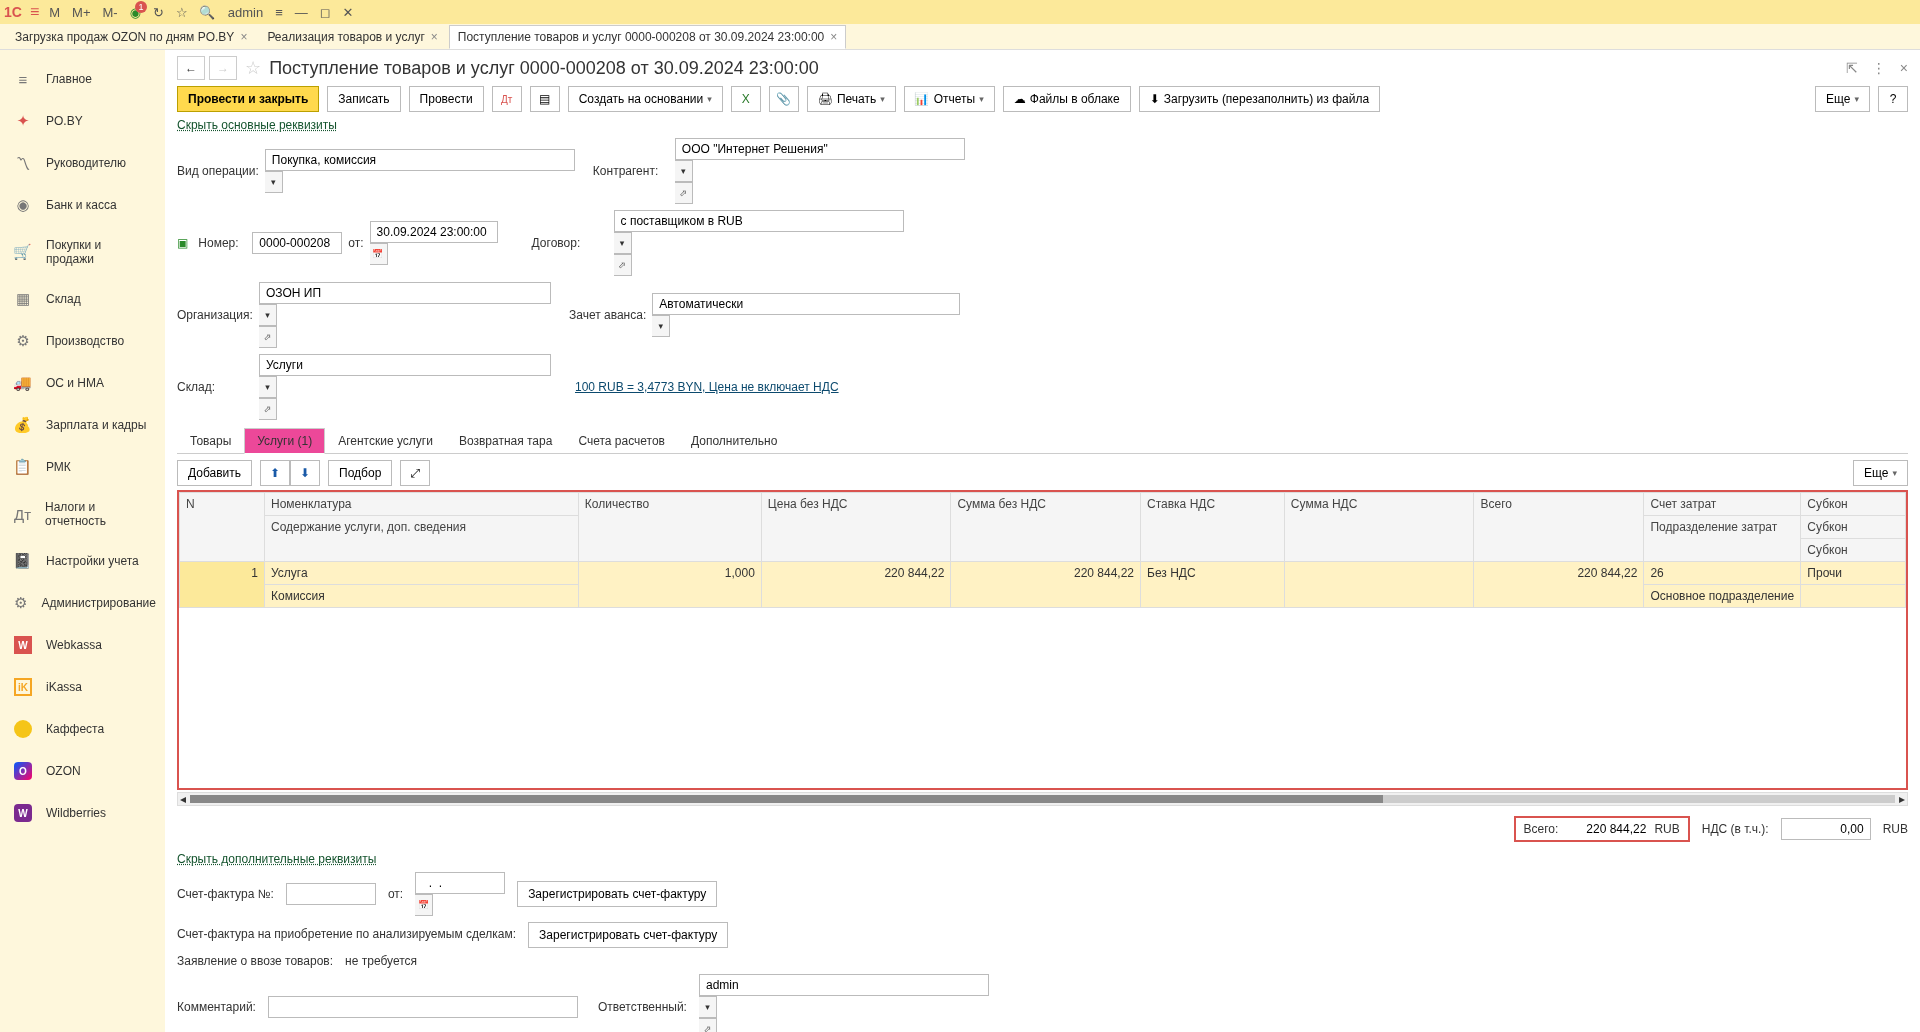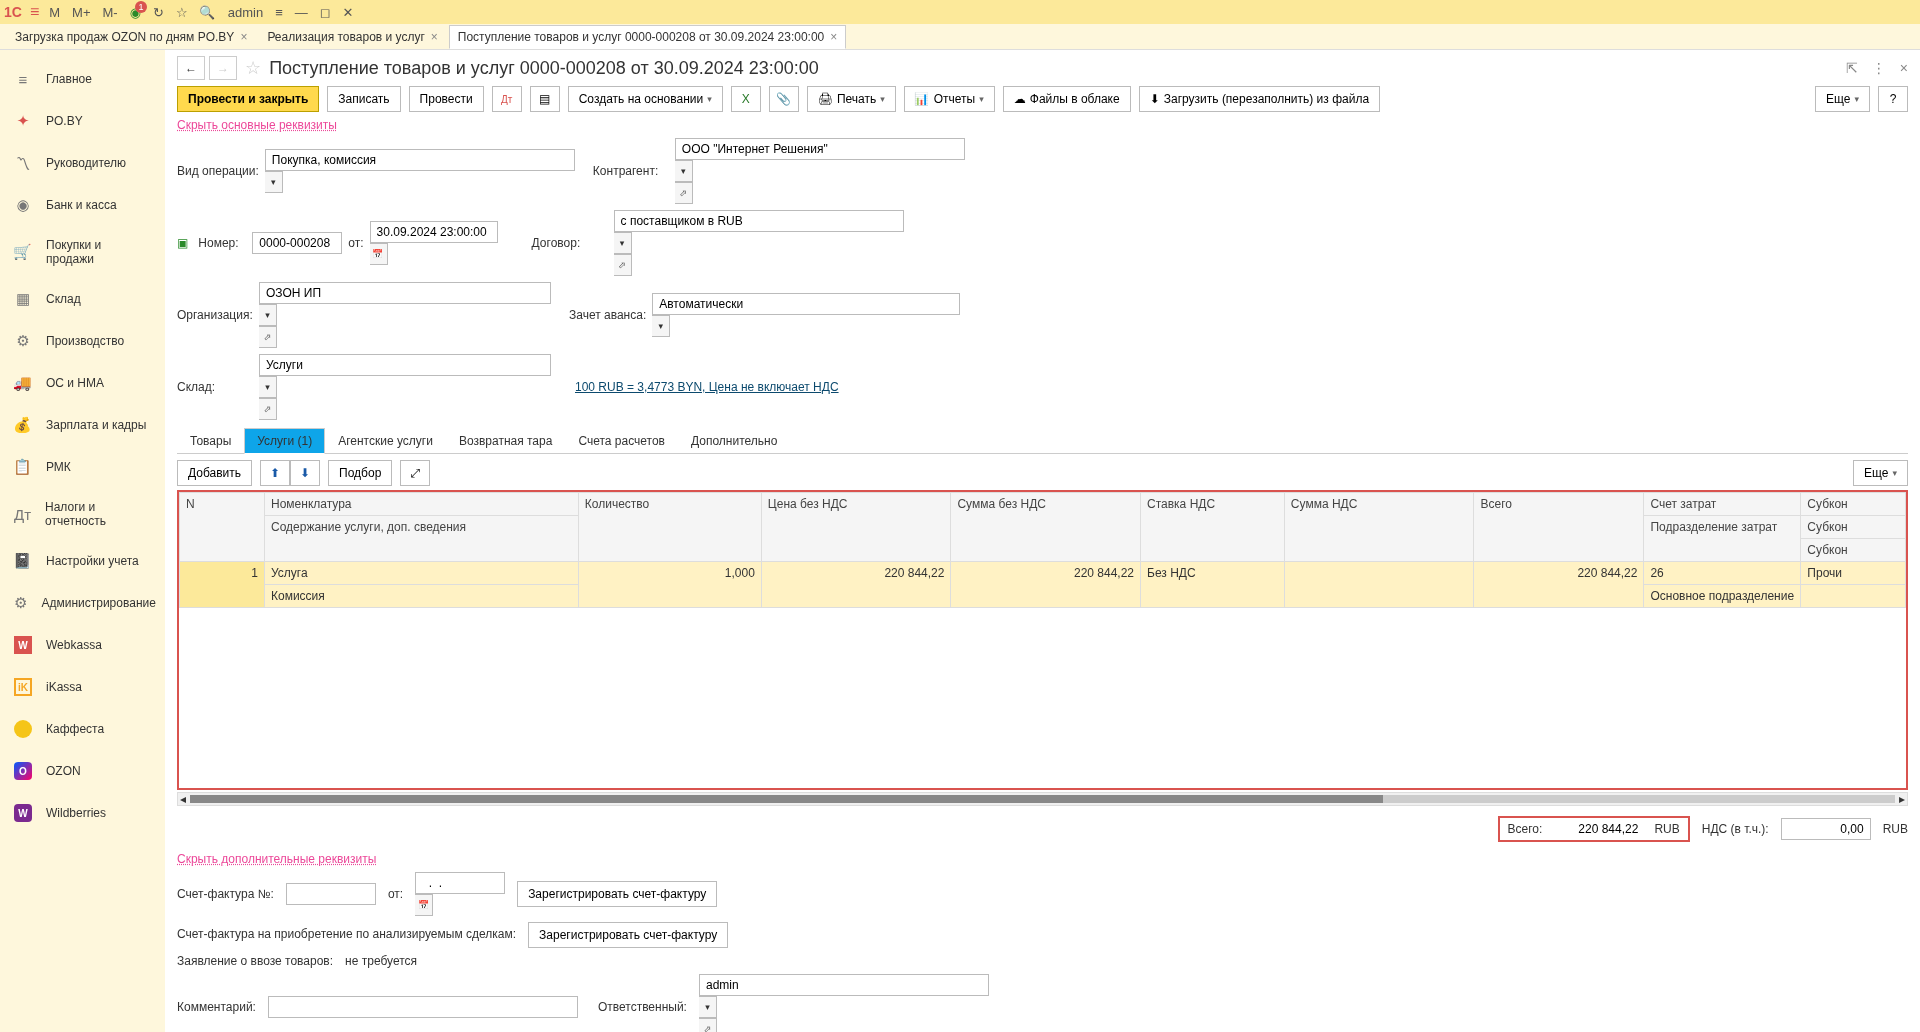--- a/index.html
+++ b/index.html
@@ -35,48 +35,48 @@
 .doc-title { font-size: 18px; font-weight: normal; flex: 1; }
 .header-right-icons { display: flex; gap: 14px; align-items: center; color: #888; }
 .header-right-icons span { cursor: pointer; font-size: 14px; }
 .toolbar { display: flex; gap: 8px; align-items: center; margin-bottom: 6px; flex-wrap: wrap; }
 .btn { border: 1px solid #bbb; background: #fff; padding: 4px 10px; cursor: pointer; font-size: 12px; display: flex; align-items: center; gap: 4px; height: 26px; }
 .btn.primary { background: #ffd94d; border-color: #bba000; font-weight: bold; }
 .btn-icon { width: 30px; padding: 4px; justify-content: center; }
 .btn-group { display: flex; }
 .btn-group .btn { border-radius: 0; }
 .btn .caret { font-size: 9px; color: #666; }
-.link-green { color: #ec4899; text-decoration: underline dotted; cursor: pointer; font-size: 12px; display: inline-block; margin-bottom: 6px; }
+.link-green { color: #14532d; text-decoration: underline dotted; cursor: pointer; font-size: 12px; display: inline-block; margin-bottom: 6px; }
 .form-area { margin-bottom: 8px; }
 .form-row { display: flex; gap: 12px; margin-bottom: 6px; align-items: center; }
 .form-col { display: flex; align-items: center; gap: 6px; }
 .form-label { font-size: 12px; color: #333; min-width: 76px; }
 .form-input { border: 1px solid #bbb; padding: 3px 6px; font-size: 12px; height: 22px; background: #fff; }
 .form-input.w310 { width: 310px; }
 .form-input.w155 { width: 290px; }
 .select-wrap { display: flex; flex-direction: column; }
 .select-btn { width: 18px; height: 22px; border: 1px solid #bbb; border-left: none; background: #f5f5f5; display: flex; align-items: center; justify-content: center; cursor: pointer; font-size: 9px; }
 .link-blue { color: #0c4a6e; text-decoration: underline; cursor: pointer; font-size: 12px; }
 .doc-tabs { display: flex; border-bottom: 1px solid #ccc; margin-bottom: 6px; }
 .doc-tab { padding: 5px 12px; border: 1px solid transparent; cursor: pointer; font-size: 12px; margin-bottom: -1px; }
-.doc-tab.active { border: 1px solid #ccc; border-bottom: 1px solid #fff; background: #0ea5e9; }
+.doc-tab.active { border: 1px solid #ccc; border-bottom: 1px solid #fff; background: #ec4899; }
 .table-toolbar { display: flex; gap: 8px; align-items: center; margin-bottom: 4px; }
 .table-wrap { border: 2px solid #d9534f; min-height: 140px; overflow-x: auto; }
 table.grid { border-collapse: collapse; width: 100%; font-size: 12px; }
 table.grid th, table.grid td { border: 1px solid #ddd; padding: 4px 6px; text-align: left; vertical-align: top; }
 table.grid th { background: #f5f5f5; font-weight: normal; color: #444; }
 table.grid .num-col { text-align: right; }
 table.grid tr.data-row td { background: #fff2c4; }
 table.grid tr.data-row td.rownum { background: #fce99a; text-align: right; width: 60px; }
 .table-empty { height: 180px; }
 .scroll-h { height: 14px; background: #f0f0f0; border: 1px solid #ddd; display: flex; align-items: center; padding: 0 2px; margin-top: 2px; }
 .scroll-track { flex: 1; height: 8px; background: #ccc; position: relative; margin: 0 4px; }
 .scroll-thumb { position: absolute; left: 0; width: 70%; height: 8px; background: #888; }
 .totals-row { display: flex; justify-content: flex-end; gap: 12px; align-items: center; margin: 10px 0; }
-.totals-box { border: 2px solid #d9534f; padding: 4px 8px; display: flex; align-items: center; gap: 16px; }
+.totals-box { border: 2px solid #d9534f; padding: 4px 8px; display: flex; align-items: center; gap: 8px; }
 .totals-box input { border: none; text-align: right; width: 80px; font-size: 12px; }
 .footer-form .form-label { min-width: 150px; }
 .more-btn-right { margin-left: auto; }
 .col-n { width: 65px; }
 .col-nom { width: 240px; }
 .col-qty { width: 140px; }
 .col-price { width: 145px; }
 .col-sum { width: 145px; }
 .col-vat-rate { width: 110px; }
 .col-vat-sum { width: 145px; }

